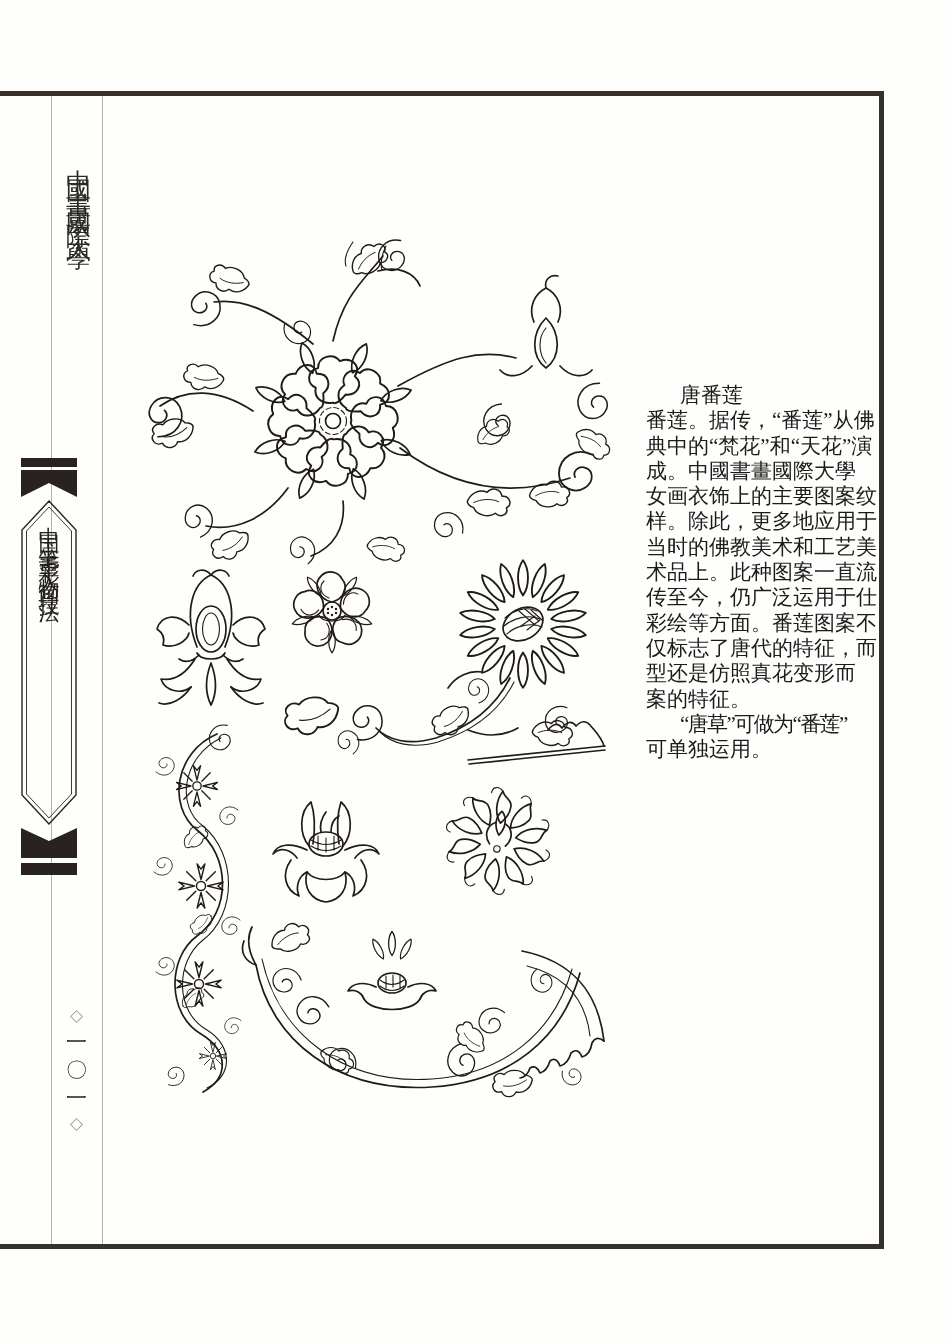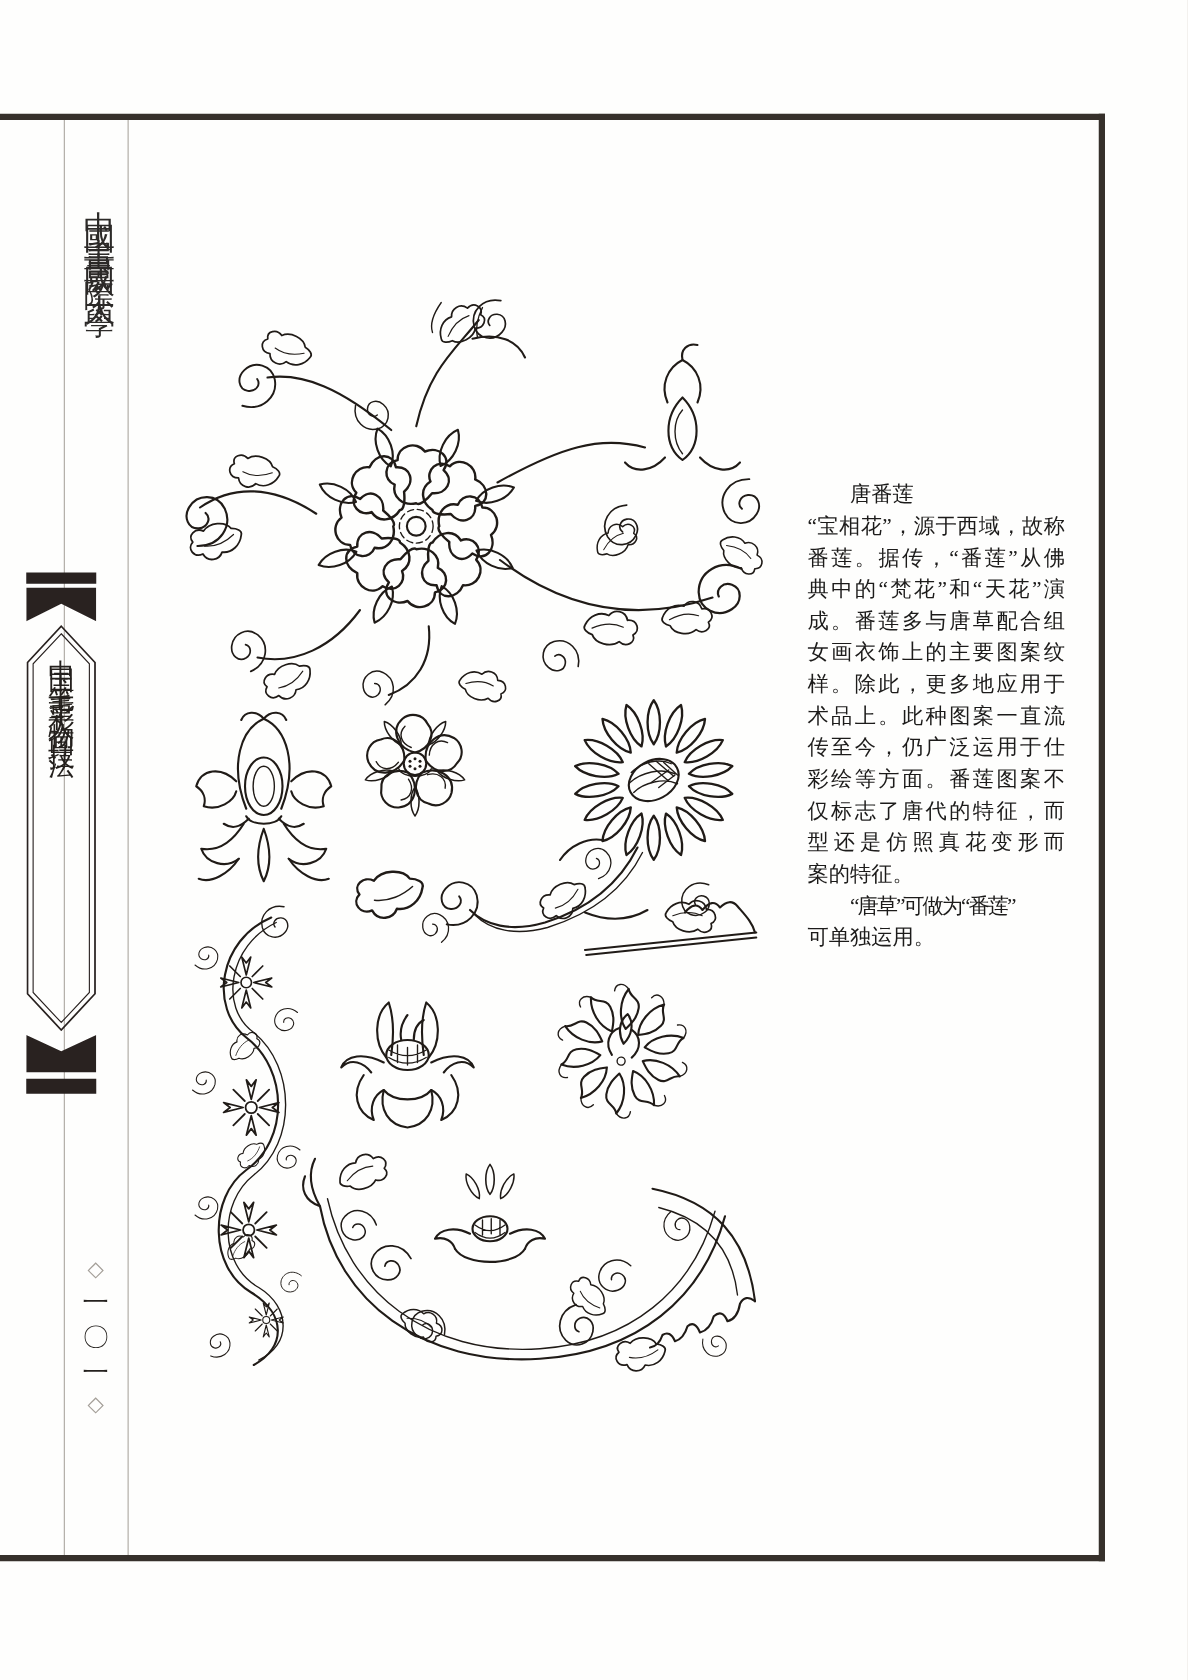--- a/index.html
+++ b/index.html
@@ -24,21 +24,21 @@
   .pen-t{top:12px;} .pen-b{top:370px;} .hex{top:42px;}
   .banner-text{position:absolute;left:50%;top:52px;transform:translateX(-50%);
        writing-mode:vertical-rl;font-size:21px;letter-spacing:7.5px;color:#24201d;white-space:nowrap;}
   
   .folio{position:absolute;left:51px;top:1004px;width:51px;display:flex;
          flex-direction:column;align-items:center;}
   .folio .dia{font-size:17px;line-height:20px;color:#a49f98;margin:2px 0;}
   .folio .num{font-size:21px;line-height:22px;color:#24211e;margin:3px 0;}
   
   .article{position:absolute;left:646px;top:383px;width:206px;
-           font-size:17px;line-height:25.3px;color:#1c1b1a;}
+           font-size:21px;line-height:25.3px;color:#1c1b1a;}
   .line{text-align:justify;text-align-last:justify;text-justify:inter-character;white-space:nowrap;}
   .line.noj{text-align:center;text-align-last:left;}
   .line.ind{padding-left:34px;}
   .line.tight{letter-spacing:-1.6px;}
   .title{padding-left:34px;}
   
   svg.orn{position:absolute;overflow:visible;}
   .ink{stroke:#201b17;fill:none;stroke-width:1.7;stroke-linecap:round;stroke-linejoin:round;}
   .ink2{stroke:#201b17;fill:none;stroke-width:1.1;stroke-linecap:round;stroke-linejoin:round;}
   .blk{fill:#292220;stroke:none;}
@@ -362,26 +362,26 @@
     <path class="ink2" d="M285,45 C325,55 344,80 348,115"></path>
     <path class="ink" d="M362,120 q-8,-6 -12,2 q-2,12 -10,14 q-4,-10 -11,-4 q-3,11 -11,13 q-4,-10 -10,-5 q-3,10 -10,12 q-4,-9 -10,-5 q-3,9 -10,10"></path>
     <use href="#lf" transform="translate(290,160) scale(0.8) rotate(175)"></use>
     <use href="#sp" transform="translate(330,155) scale(0.5) rotate(-120)"></use>
   </svg>
 
   
   <div class="article">
     <div class="title">唐番莲</div>
     <div>
-        <div class="line">“宝相花”，源于西域，故称</div>
         <div class="line">番莲。据传，“番莲”从佛</div>
         <div class="line">典中的“梵花”和“天花”演</div>
-        <div class="line">成。番莲多与唐草配合组</div>
+        <div class="line">成。中國書畫國際大學</div>
         <div class="line">女画衣饰上的主要图案纹</div>
         <div class="line">样。除此，更多地应用于</div>
+        <div class="line">当时的佛教美术和工艺美</div>
         <div class="line">术品上。此种图案一直流</div>
         <div class="line">传至今，仍广泛运用于仕</div>
         <div class="line">彩绘等方面。番莲图案不</div>
         <div class="line">仅标志了唐代的特征，而</div>
         <div class="line">型还是仿照真花变形而</div>
         <div class="line noj">案的特征。</div>
         <div class="line ind noj tight">“唐草”可做为“番莲”</div>
         <div class="line noj">可单独运用。</div>
       </div>
   </div>

